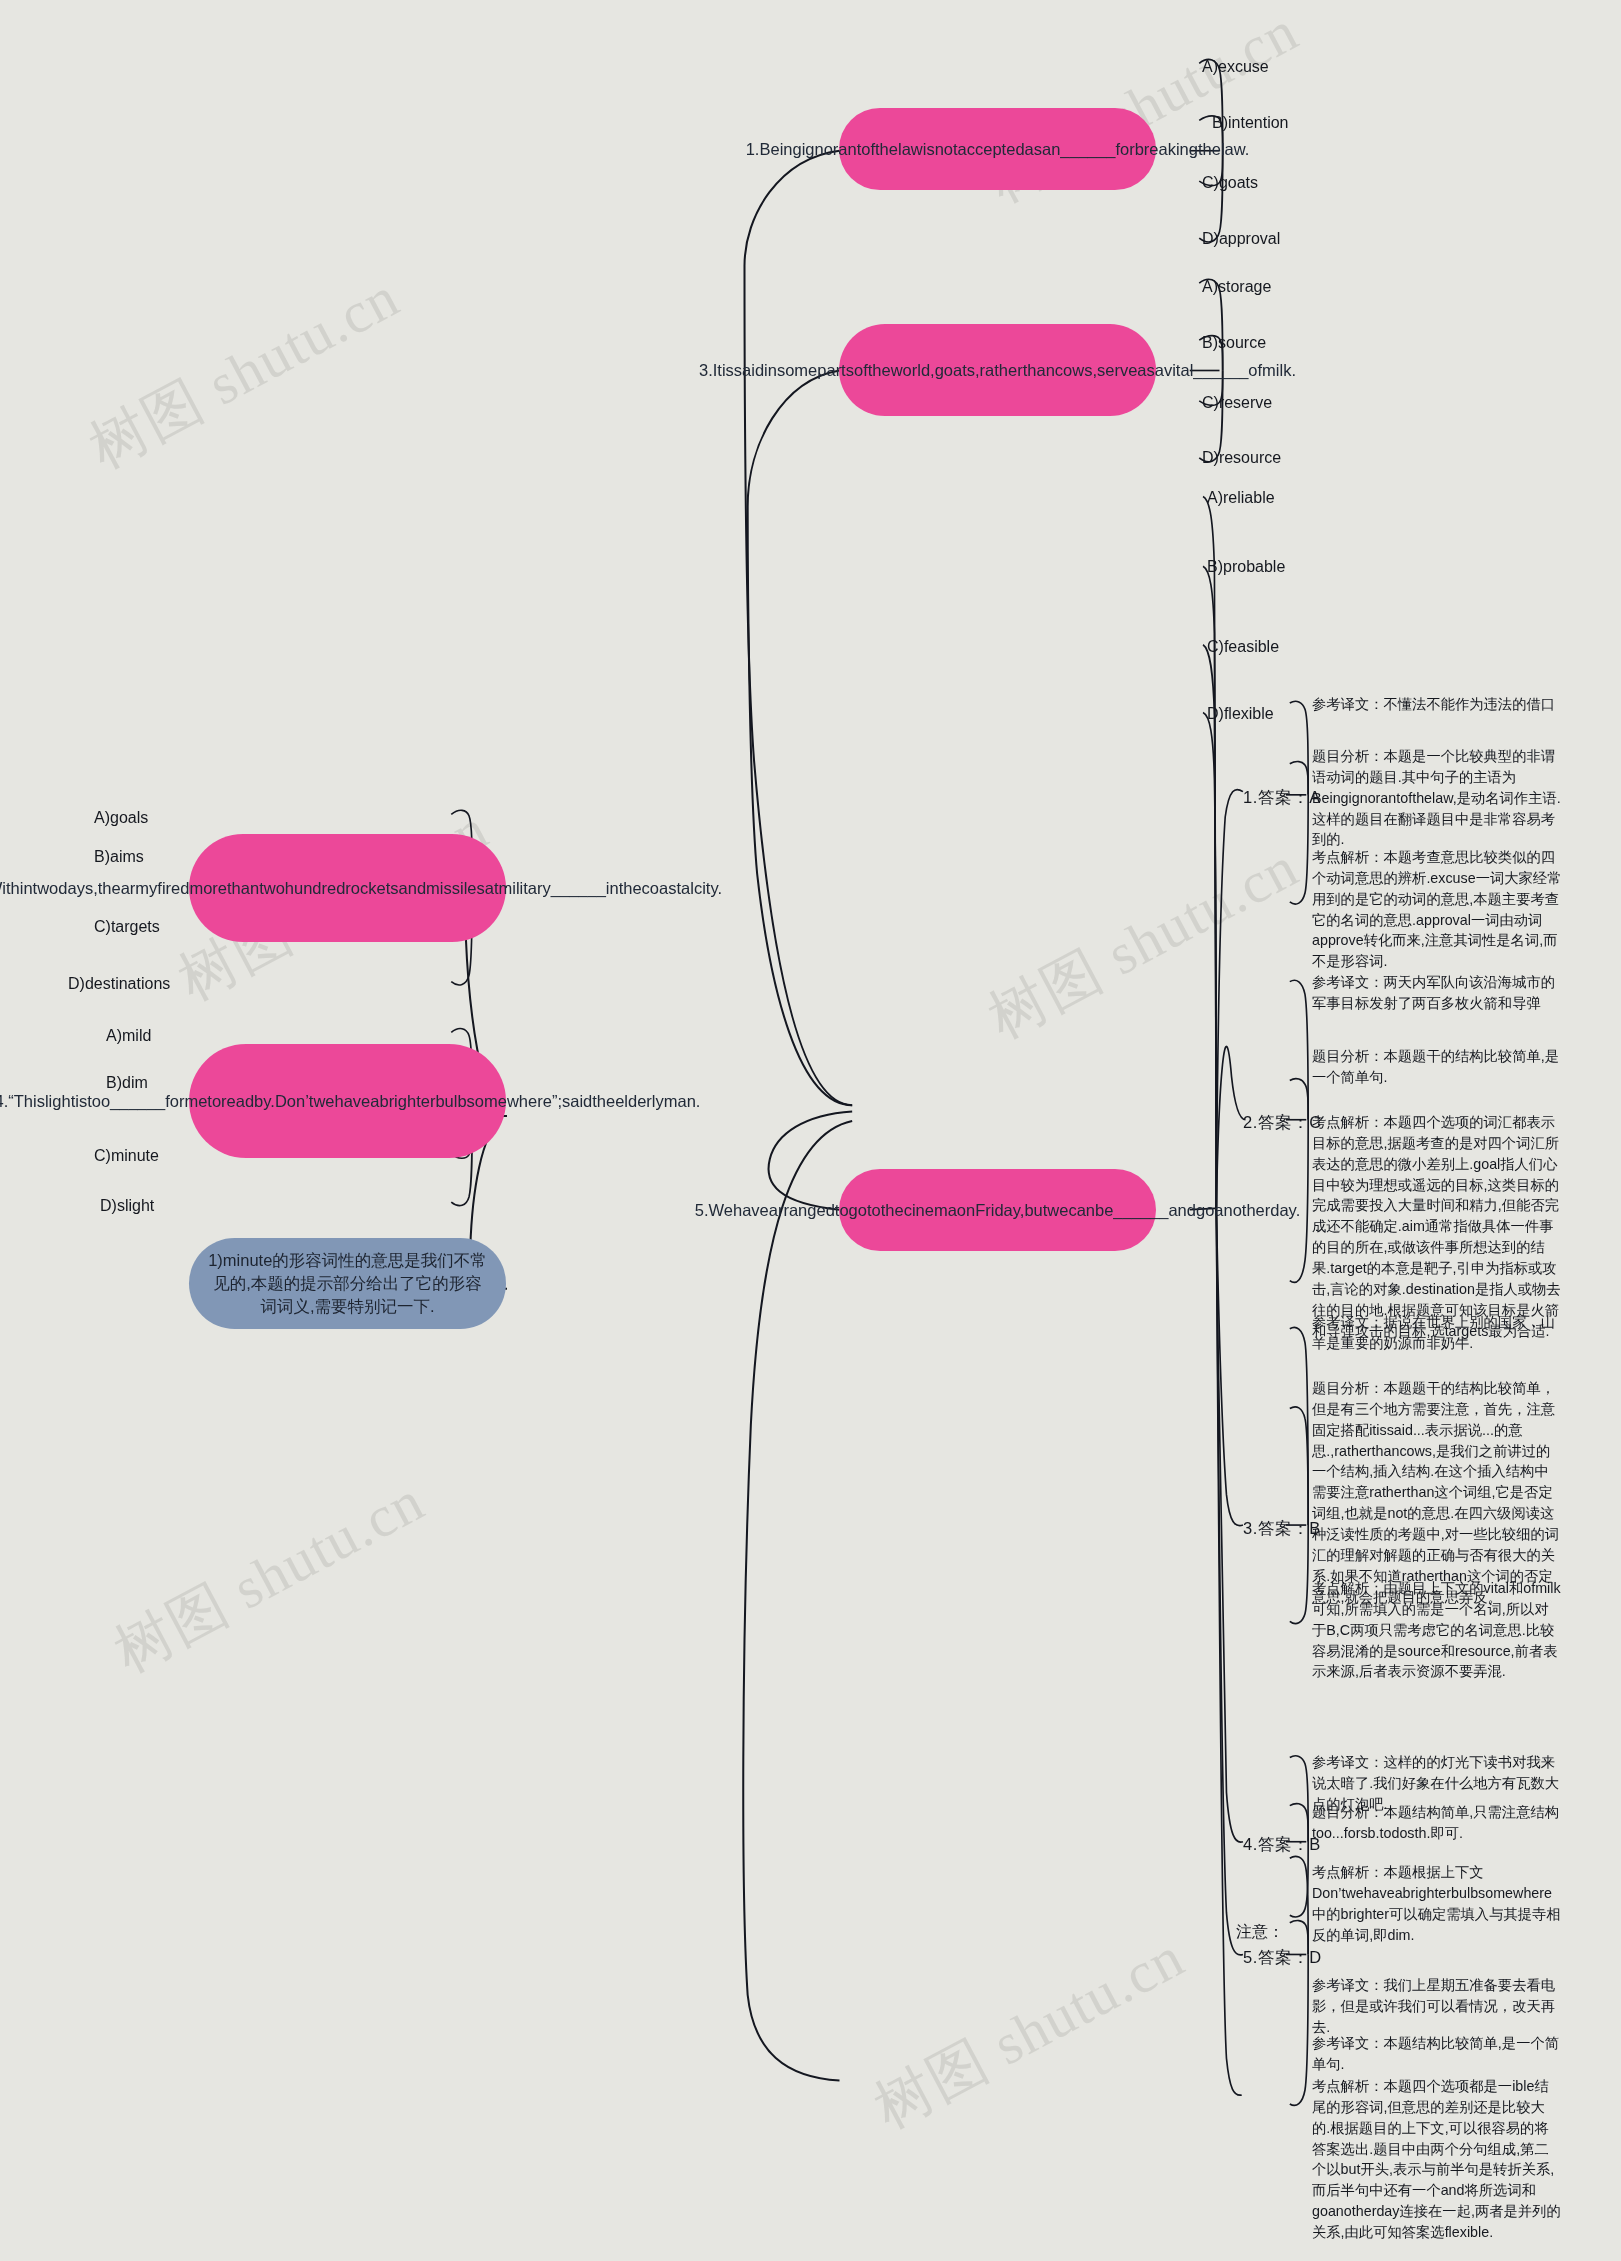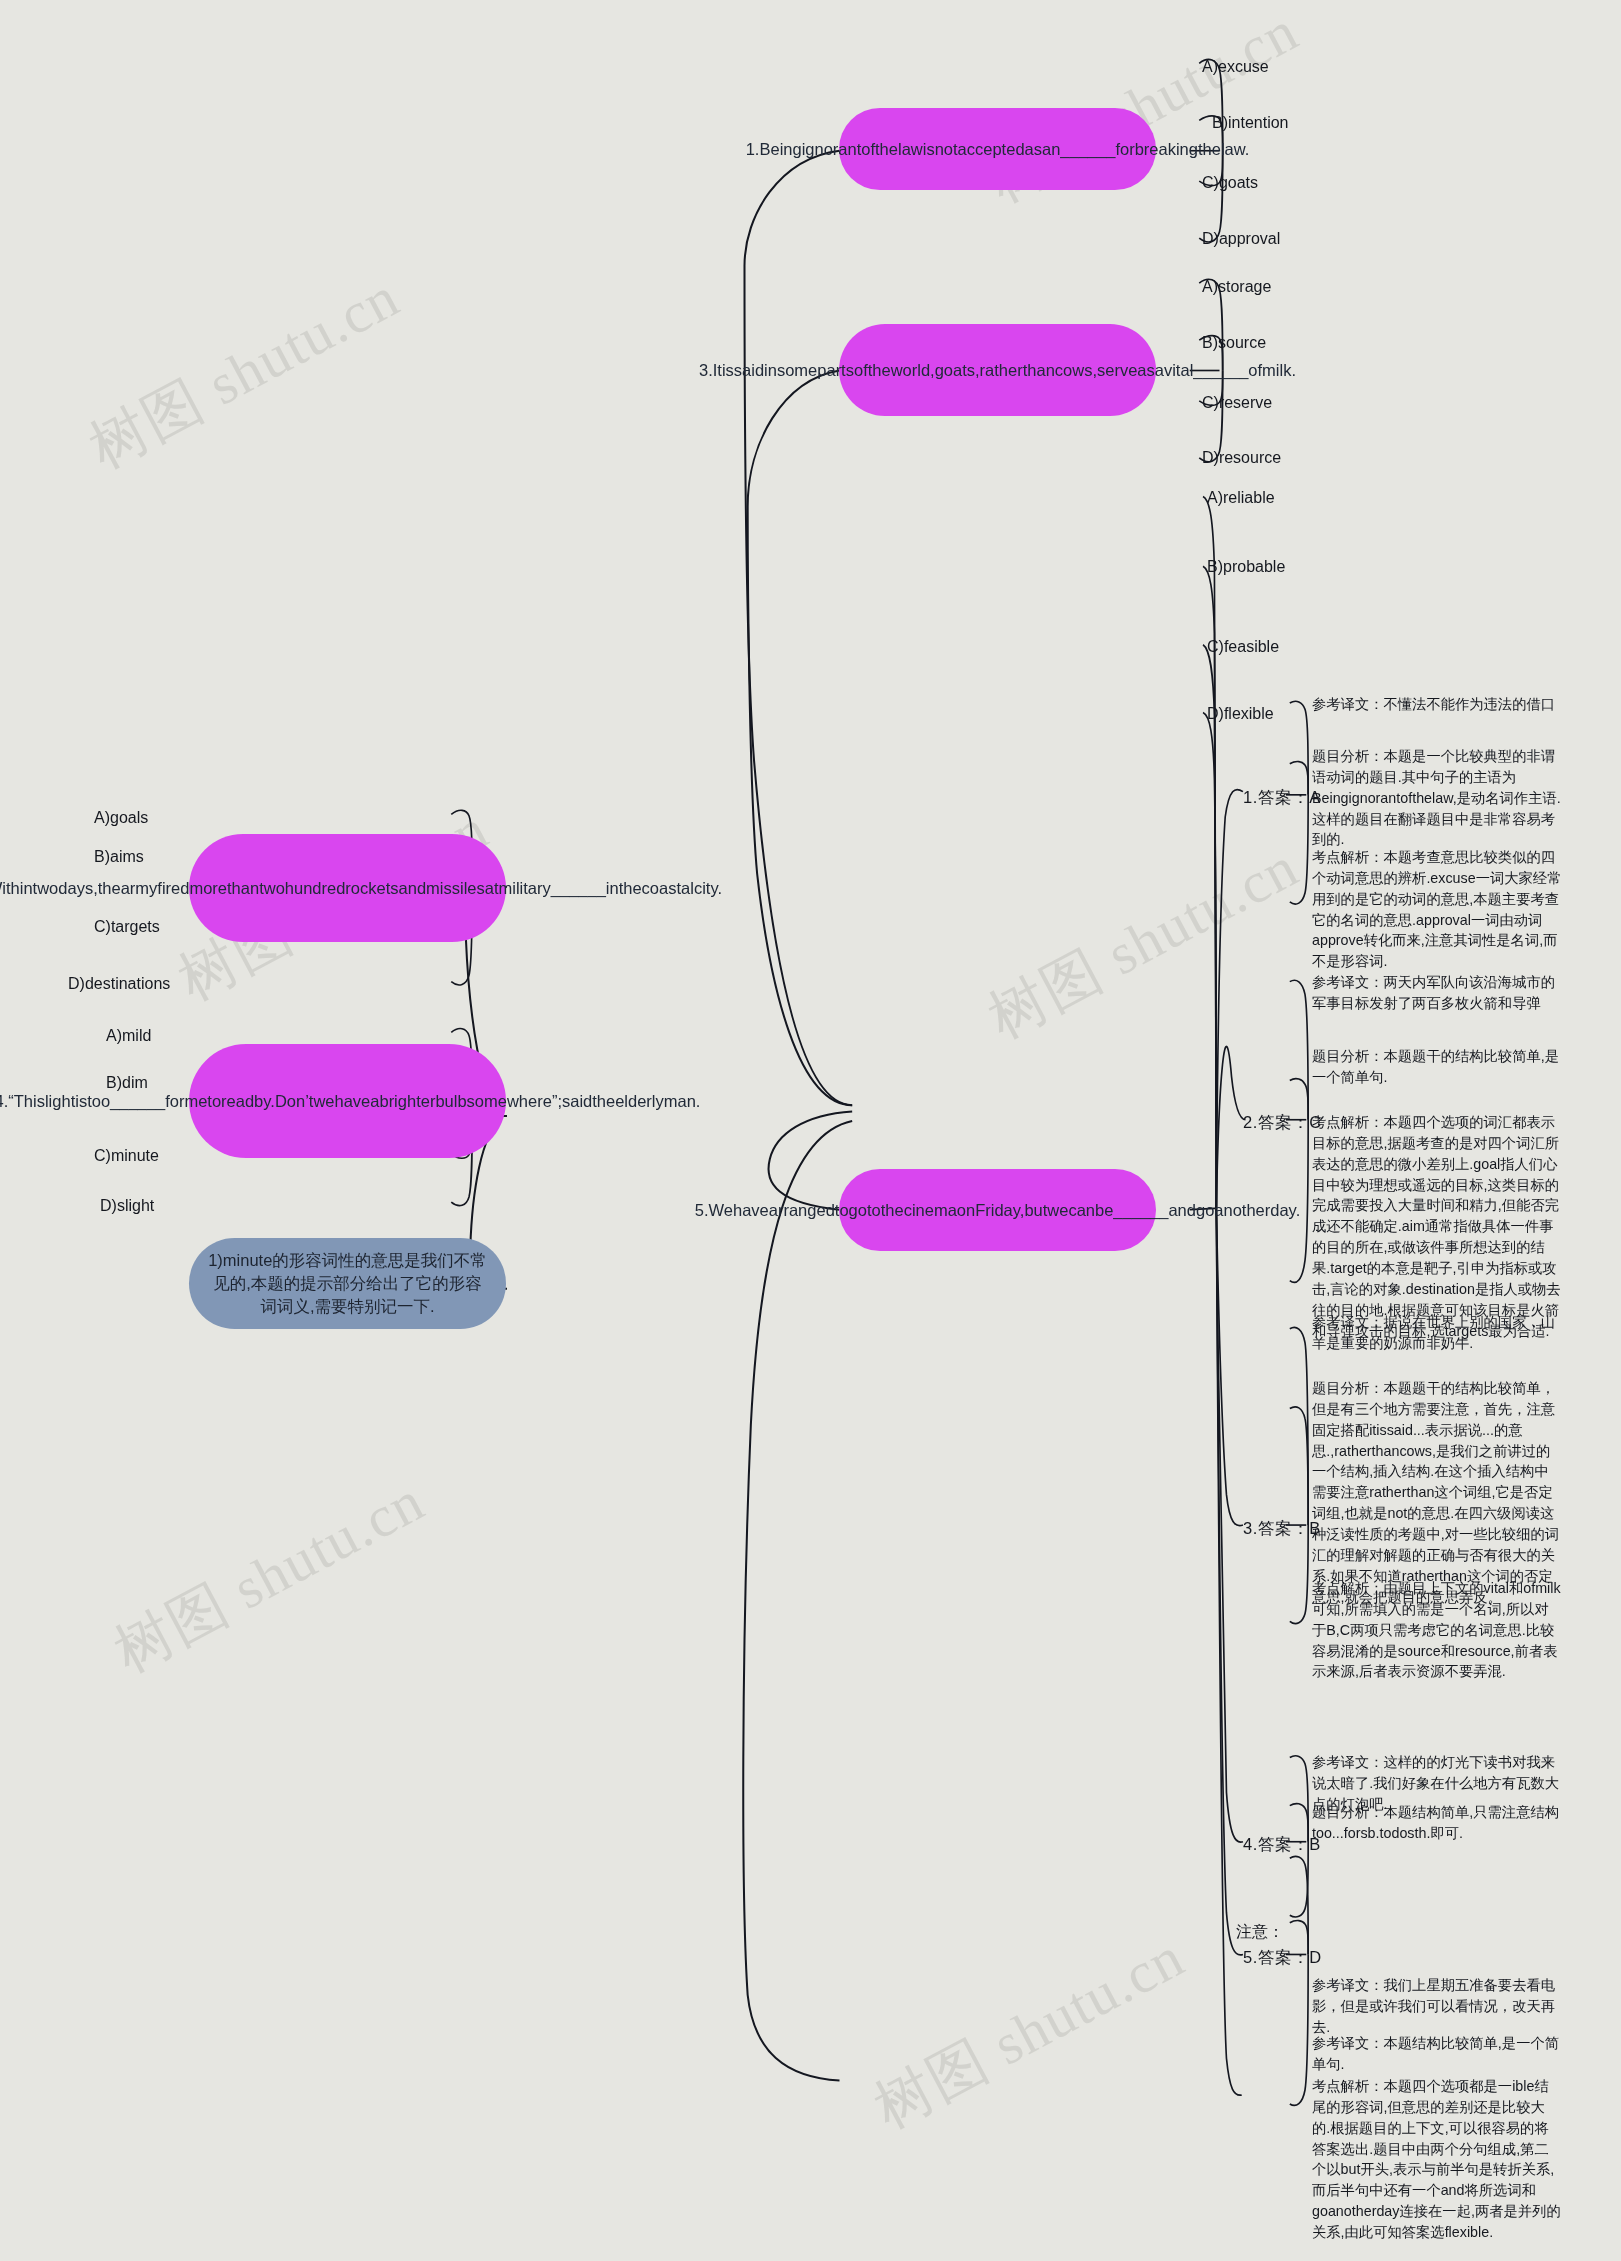--- a/index.html
+++ b/index.html
@@ -52,21 +52,21 @@
   }
   .node.root {
     background: #4a6384;
     color: #ffffff;
     font-size: 23.4px;
     line-height: 1.35;
     padding: 16.5px 25px;
     letter-spacing: 0.6px;
   }
   .node.q {
-    background: #d946ef;
+    background: #ec4899;
     color: #212a38;
   }
   .node.tip {
     background: #8197b6;
     color: #1d2430;
   }
 
   
   .lbl {
     position: absolute;
@@ -235,20 +235,21 @@
   <div class="expl" style="left:1312px; top:1112px; width:250px;">考点解析：本题四个选项的词汇都表示目标的意思,据题考查的是对四个词汇所表达的意思的微小差别上.goal指人们心目中较为理想或遥远的目标,这类目标的完成需要投入大量时间和精力,但能否完成还不能确定.aim通常指做具体一件事的目的所在,或做该件事所想达到的结果.target的本意是靶子,引申为指标或攻击,言论的对象.destination是指人或物去往的目的地.根据题意可知该目标是火箭和导弹攻击的目标,选targets最为合适.</div>
 
   <div class="lbl ans" style="left:1243px; top:1518px;">3.答案：B</div>
   <div class="expl" style="left:1312px; top:1312px; width:250px;">参考译文：据说在世界上别的国家，山羊是重要的奶源而非奶牛.</div>
   <div class="expl" style="left:1312px; top:1378px; width:250px;">题目分析：本题题干的结构比较简单，但是有三个地方需要注意，首先，注意固定搭配itissaid...表示据说...的意思.,ratherthancows,是我们之前讲过的一个结构,插入结构.在这个插入结构中需要注意ratherthan这个词组,它是否定词组,也就是not的意思.在四六级阅读这种泛读性质的考题中,对一些比较细的词汇的理解对解题的正确与否有很大的关系.如果不知道ratherthan这个词的否定意思,就会把题目的意思弄反。</div>
   <div class="expl" style="left:1312px; top:1578px; width:250px;">考点解析：由题目上下文的vital和ofmilk可知,所需填入的需是一个名词,所以对于B,C两项只需考虑它的名词意思.比较容易混淆的是source和resource,前者表示来源,后者表示资源不要弄混.</div>
 
   <div class="lbl ans" style="left:1243px; top:1834px;">4.答案：B</div>
   <div class="expl" style="left:1312px; top:1752px; width:250px;">参考译文：这样的的灯光下读书对我来说太暗了.我们好象在什么地方有瓦数大点的灯泡吧.</div>
   <div class="expl" style="left:1312px; top:1802px; width:250px;">题目分析：本题结构简单,只需注意结构too...forsb.todosth.即可.</div>
+  <div class="expl" style="left:1312px; top:1862px; width:250px;">考点解析：本题根据上下文Don’twehaveabrighterbulbsomewhere中的brighter可以确定需填入与其提寺相反的单词,即dim.</div>
 
   <div class="lbl" style="left:1236px; top:1922px;">注意：</div>
 
   <div class="lbl ans" style="left:1243px; top:1947px;">5.答案：D</div>
   <div class="expl" style="left:1312px; top:1975px; width:250px;">参考译文：我们上星期五准备要去看电影，但是或许我们可以看情况，改天再去.</div>
   <div class="expl" style="left:1312px; top:2033px; width:250px;">参考译文：本题结构比较简单,是一个简单句.</div>
   <div class="expl" style="left:1312px; top:2076px; width:250px;">考点解析：本题四个选项都是一ible结尾的形容词,但意思的差别还是比较大的.根据题目的上下文,可以很容易的将答案选出.题目中由两个分句组成,第二个以but开头,表示与前半句是转折关系,而后半句中还有一个and将所选词和goanotherday连接在一起,两者是并列的关系,由此可知答案选flexible.</div>
 
 </div>
 

